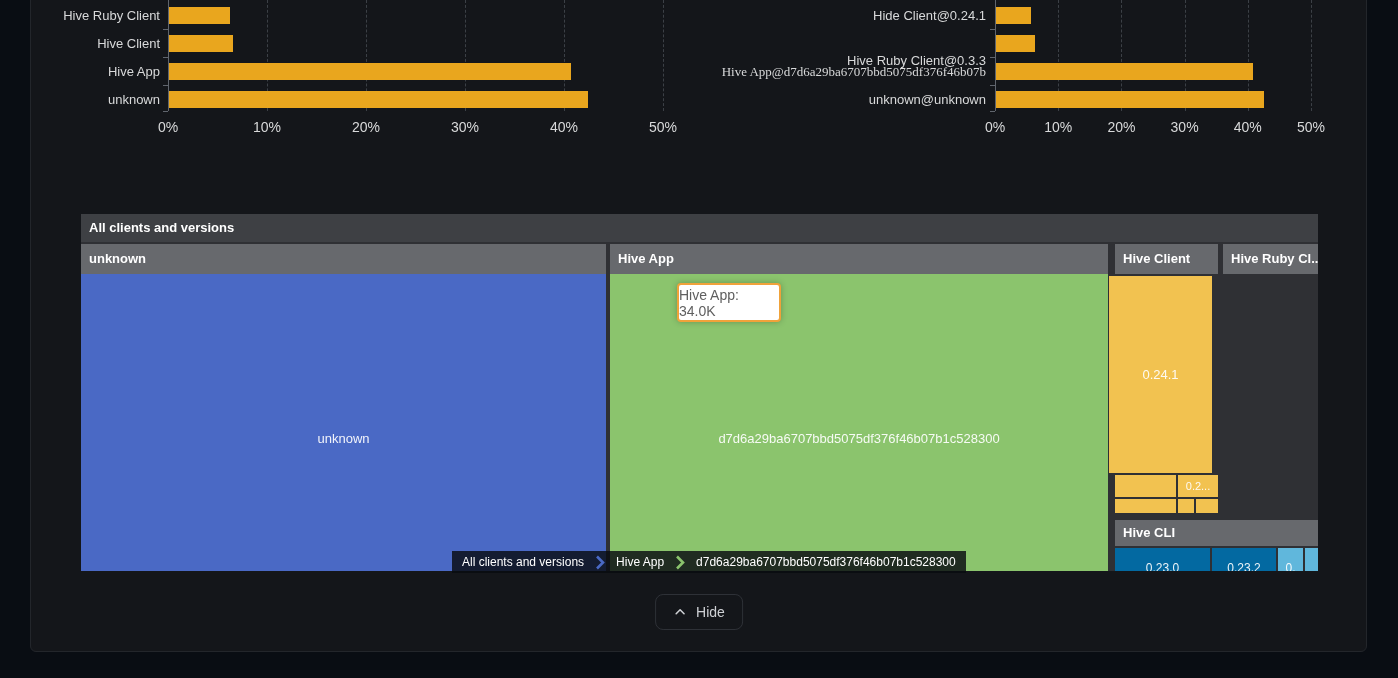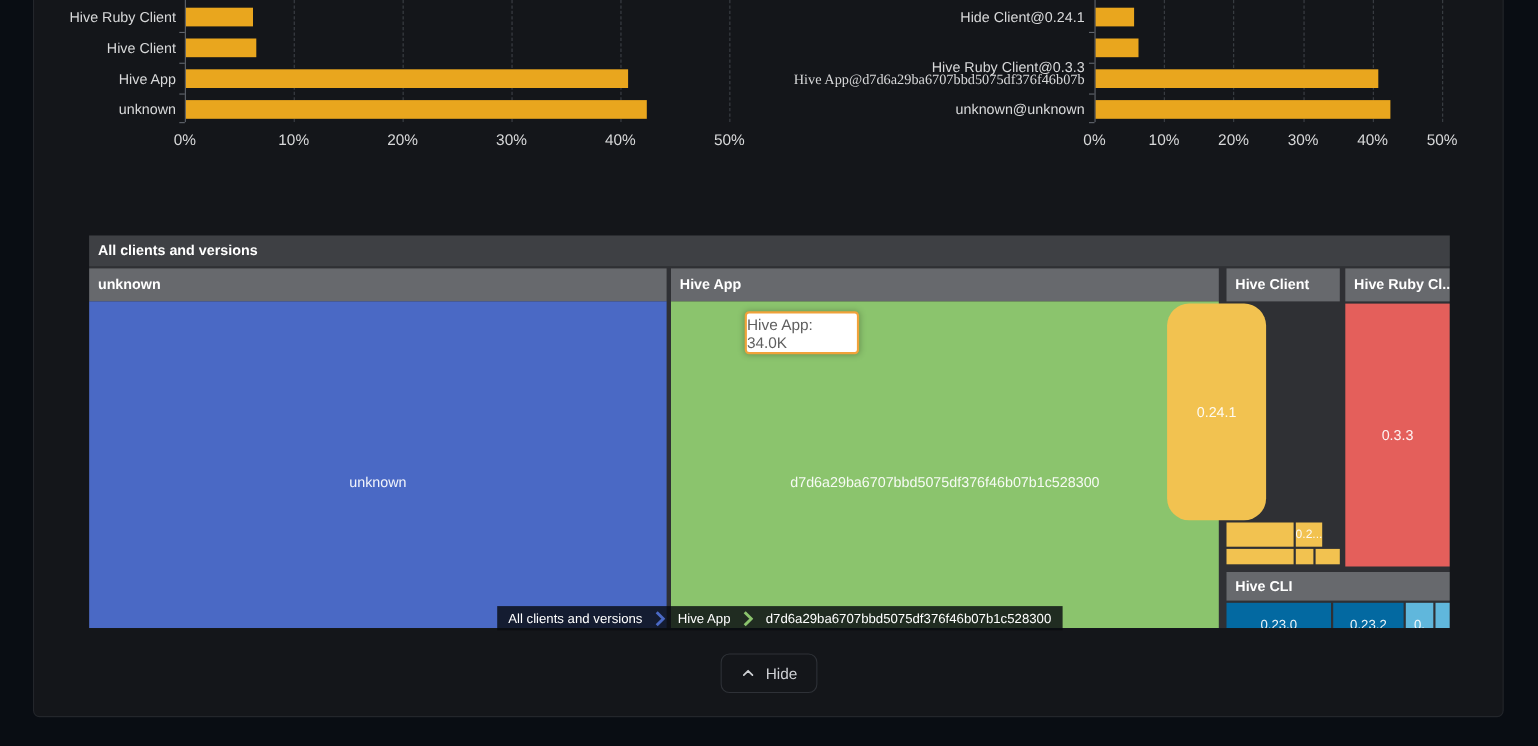--- a/index.html
+++ b/index.html
@@ -111,29 +111,28 @@
     <div class="tm-c" style="left: 0px; top: 60px; width: 525px; height: 297px; background: rgb(74, 105, 197);">
       <span class="tm-biglabel">unknown</span>
     </div>
 
     <div class="tm-h" style="left:529px;top:30px;width:498px;">Hive App</div>
     <div class="tm-c" style="left: 529px; top: 60px; width: 498px; height: 297px; background: rgb(139, 196, 109);">
       <span class="tm-biglabel">d7d6a29ba6707bbd5075df376f46b07b1c528300</span>
     </div>
 
     <div class="tm-h" style="left:1034px;top:30px;width:103px;">Hive Client</div>
-    <div class="tm-c" style="left: 980px; top: 62px; width: 90px; height: 197px; background: rgb(242, 194, 80); border-radius: 20px;">0.24.1</div>
+    <div class="tm-c" style="left: 1028px; top: 62px; width: 103px; height: 197px; background: rgb(242, 194, 80);">0.24.1</div>
     <div class="tm-c" style="left: 1034px; top: 261px; width: 61px; height: 22px; background: rgb(242, 194, 80);"></div>
-    <div class="tm-c" style="left: 1097px; top: 261px; width: 24px; height: 22px; font-size: 11px; background: rgb(242, 194, 80);">0.2...</div>
+    <div class="tm-c" style="left: 1097px; top: 261px; width: 40px; height: 22px; font-size: 11px; background: rgb(242, 194, 80);">0.2...</div>
     <div class="tm-c" style="left: 1034px; top: 285px; width: 61px; height: 14px; background: rgb(242, 194, 80);"></div>
     <div class="tm-c" style="left: 1097px; top: 285px; width: 16px; height: 14px; background: rgb(242, 194, 80);"></div>
     <div class="tm-c" style="left: 1115px; top: 285px; width: 22px; height: 14px; background: rgb(242, 194, 80);"></div>
 
     <div class="tm-h" style="left:1142px;top:30px;width:95px;">Hive Ruby Cl...</div>
-    <div class="tm-c" style="left: 1142px; top: 62px; width: 95px; height: 239px; background: rgb(228, 95, 91);">0.3.3</div>
 
     <div class="tm-h" style="left:1034px;top:306px;width:203px;height:26px;line-height:26px;">Hive CLI</div>
     <div class="tm-c" style="left: 1034px; top: 334px; width: 95px; height: 40px; font-size: 12px; background: #0369a1;">0.23.0</div>
     <div class="tm-c" style="left: 1131px; top: 334px; width: 64px; height: 40px; font-size: 12px; background: #0369a1;">0.23.2</div>
     <div class="tm-c" style="left: 1197px; top: 334px; width: 25px; height: 40px; font-size: 12px; background: rgb(96, 183, 220);">0.</div>
     <div class="tm-c" style="left: 1224px; top: 334px; width: 13px; height: 40px; background: rgb(96, 183, 220);"></div>
   </div>
 
   <div class="tooltip">Hive App: 34.0K</div>
 

